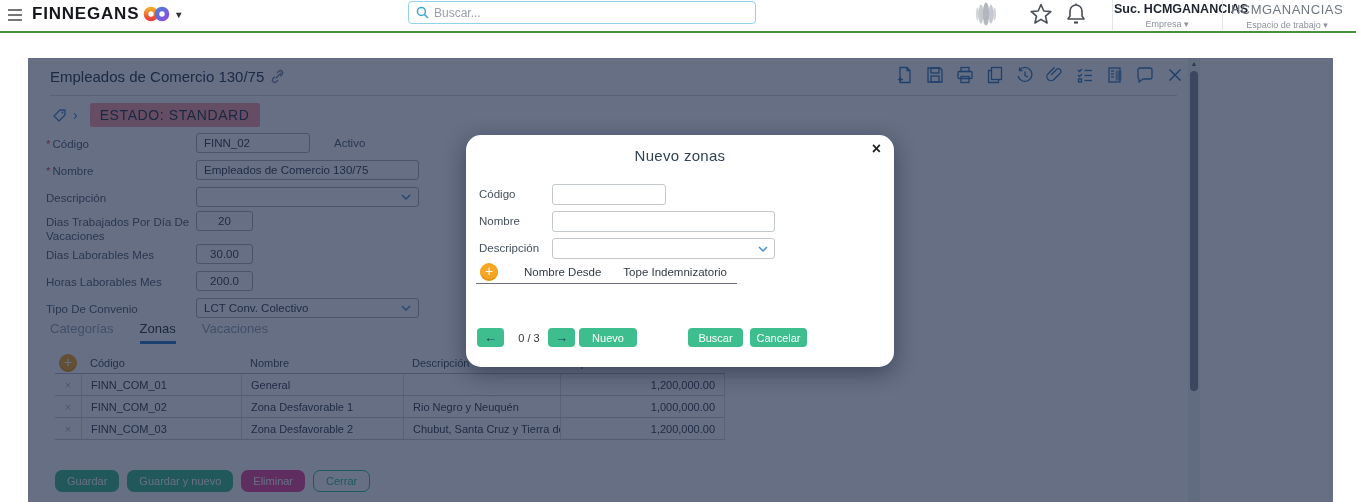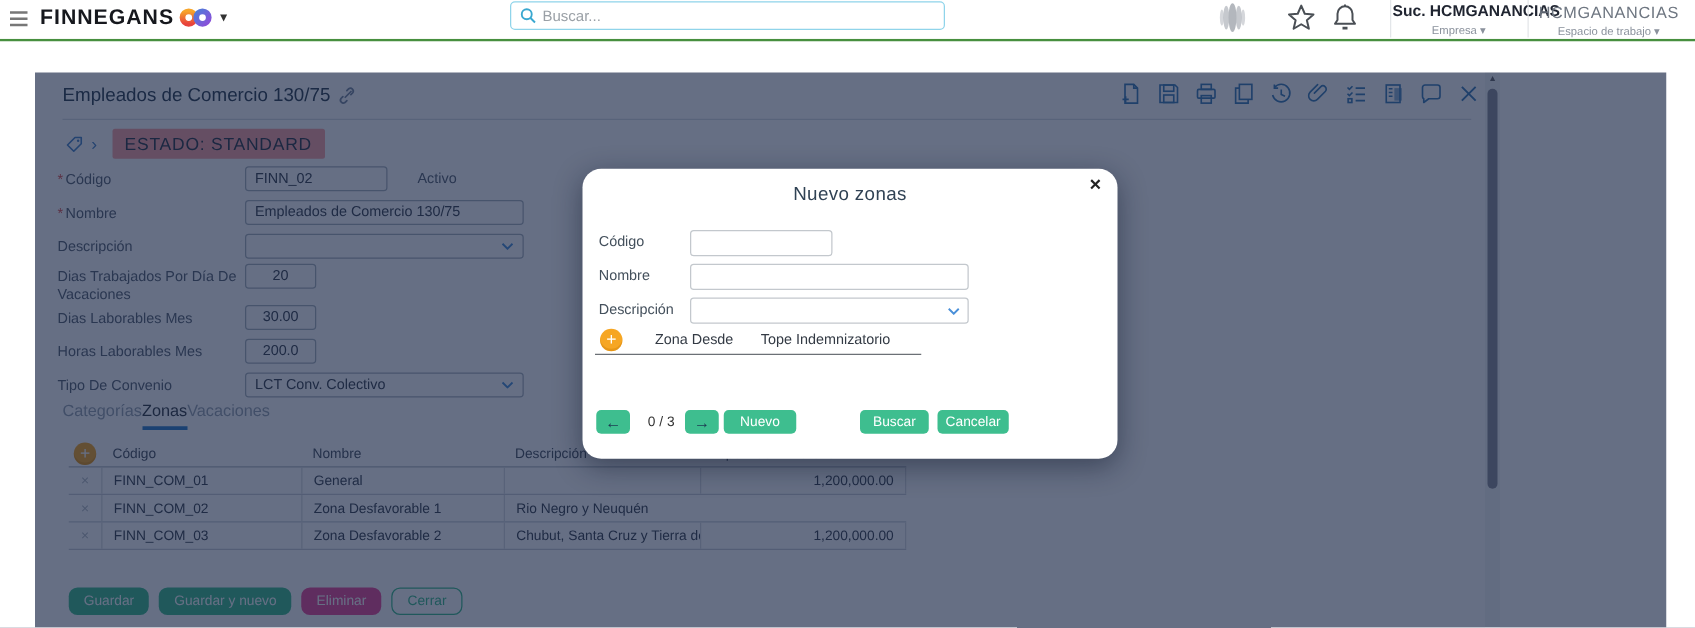--- a/index.html
+++ b/index.html
@@ -50,21 +50,21 @@
   .tinput { height:20px; border:1px solid #aab3bd; border-radius:3px; background:#fff;
     font-size:11.5px; color:#3c4450; padding:0 7px; font-family:"Liberation Sans", sans-serif; outline:none; }
   .tinput.w-lg { width:223px; } .tinput.w-md { width:114px; }
   .tinput.w-sm { width:57px; text-align:center; padding:0 3px; }
   .selbox { height:20px; border:1px solid #aab3bd; border-radius:3px; background:#fff;
     width:223px; display:flex; align-items:center; font-size:11.5px; color:#3c4450;
     padding:0 7px; cursor:pointer; }
   .selbox .sval { flex:1; white-space:nowrap; overflow:hidden; }
   .side-label { font-size:11.5px; color:#5a6472; margin-left:24px; padding-top:4px; }
 
-  .tabs { position:absolute; left:22px; top:263px; display:flex; font-size:13px; }
+  .tabs { position:absolute; left:22px; top:263px; display:flex; gap:26px; font-size:13px; }
   .tab { color:#9aa5b1; padding-bottom:5px; cursor:pointer; }
   .tab.active { color:#333a44; border-bottom:3px solid #2f80cd; }
 
   .plus-btn { width:18px; height:18px; border-radius:50%; background:#f6a623; color:#fff;
     font-size:14px; line-height:17px; text-align:center; cursor:pointer;
     box-shadow:inset 0 -2px 0 rgba(200,120,0,.35); }
   .grid { position:absolute; left:27px; top:294px; width:670px; font-size:11px; }
   .grid-head { display:flex; align-items:center; height:22px; color:#4a5360; }
   .gh { padding-left:9px; }
   .grid-row { display:flex; height:22px; border-bottom:1px solid #c9ced5;
@@ -352,20 +352,21 @@
         <span class="gc c-cod">FINN_COM_01</span>
         <span class="gc c-nom">General</span>
         <span class="gc c-des"></span>
         <span class="gc c-top">1,200,000.00</span>
       </div>
       <div class="grid-row">
         <span class="gc first c-del">×</span>
         <span class="gc c-cod">FINN_COM_02</span>
         <span class="gc c-nom">Zona Desfavorable 1</span>
         <span class="gc c-des">Rio Negro y Neuquén</span>
+        <span class="gc c-top">1,000,000.00</span>
       </div>
       <div class="grid-row">
         <span class="gc first c-del">×</span>
         <span class="gc c-cod">FINN_COM_03</span>
         <span class="gc c-nom">Zona Desfavorable 2</span>
         <span class="gc c-des">Chubut, Santa Cruz y Tierra del ...</span>
         <span class="gc c-top">1,200,000.00</span>
       </div>
     </div>
 
@@ -401,21 +402,21 @@
       <div class="m-sel">
         <span class="sval"></span>
         <svg width="10" height="6" viewBox="0 0 10 6">
           <polyline points="1,1 5,5 9,1" fill="none" stroke="#4a90d9" stroke-width="1.5"></polyline>
         </svg>
       </div>
     </div>
 
     <div class="m-sub">
       <span class="plus-btn">+</span>
-      <span class="hdr">Zona Desde</span>
+      <span class="hdr">Nombre Desde</span>
       <span class="hdr h2">Tope Indemnizatorio</span>
     </div>
     <div class="m-subline"></div>
 
     <div class="m-foot">
       <button class="mbtn nav" style="left:0;">←</button>
       <span class="pager-txt">0 / 3</span>
       <button class="mbtn nav" style="left:71px;">→</button>
       <button class="mbtn" style="left:102px; width:58px;">Nuevo</button>
       <button class="mbtn" style="left:211px; width:55px;">Buscar</button>

